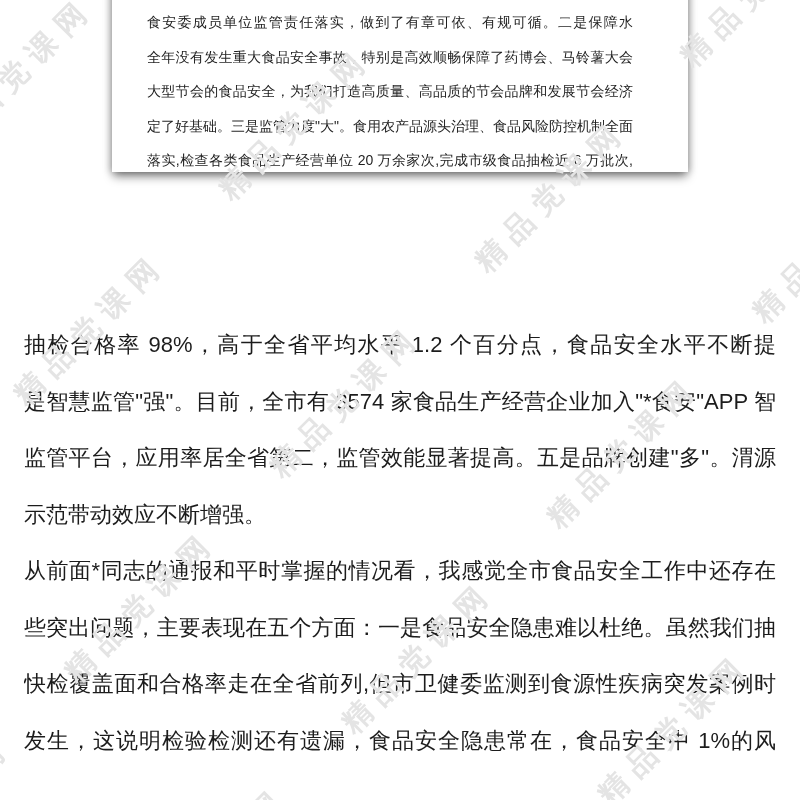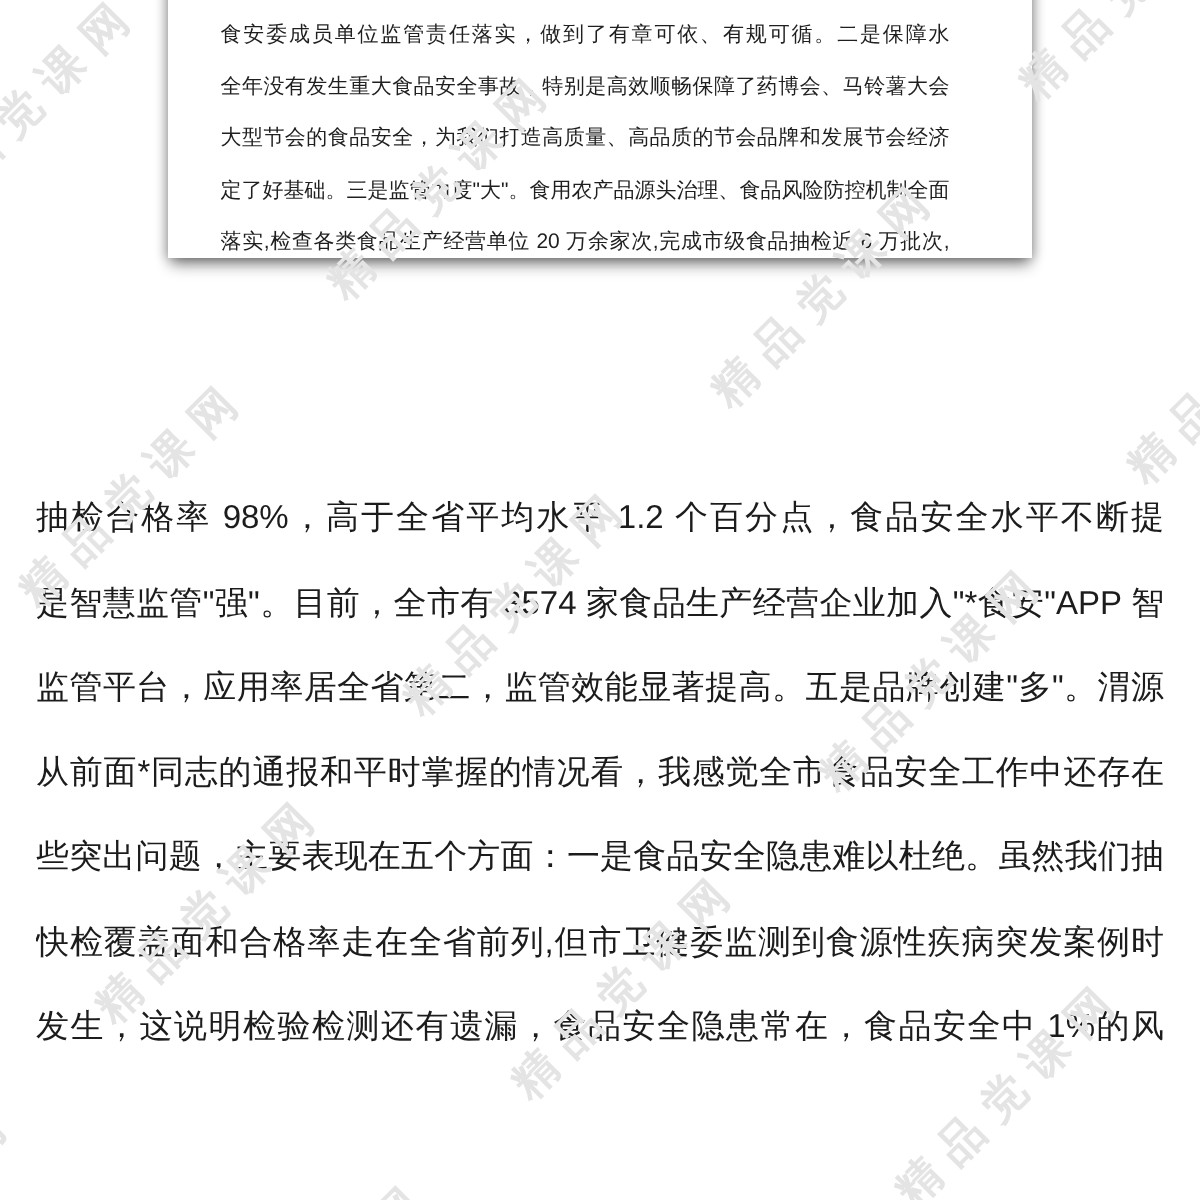--- a/index.html
+++ b/index.html
@@ -112,20 +112,21 @@
       <div class="box-line">大型节会的食品安全，为我们打造高质量、高品质的节会品牌和发展节会经济奠</div>
       <div class="box-line">定了好基础。三是监管力度"大"。食用农产品源头治理、食品风险防控机制全面</div>
       <div class="box-line">落实,检查各类食品生产经营单位 20 万余家次,完成市级食品抽检近 6 万批次,</div>
     </div>
 
   <div class="doc-body">
       <div class="paragraph">
         <div class="doc-line just">抽检合格率 98%，高于全省平均水平 1.2 个百分点，食品安全水平不断提升。四</div>
         <div class="doc-line just">是智慧监管"强"。目前，全市有 3574 家食品生产经营企业加入"*食安"APP 智慧</div>
         <div class="doc-line just">监管平台，应用率居全省第二，监管效能显著提高。五是品牌创建"多"。渭源成</div>
+        <div class="doc-line left">示范带动效应不断增强。</div>
       </div>
       <div class="paragraph">
         <div class="doc-line just">从前面*同志的通报和平时掌握的情况看，我感觉全市食品安全工作中还存在一</div>
         <div class="doc-line just">些突出问题，主要表现在五个方面：一是食品安全隐患难以杜绝。虽然我们抽检</div>
         <div class="doc-line just">快检覆盖面和合格率走在全省前列,但市卫健委监测到食源性疾病突发案例时有</div>
         <div class="doc-line just">发生，这说明检验检测还有遗漏，食品安全隐患常在，食品安全中 1%的风险，对</div>
       </div>
     </div>
 
 </div>

